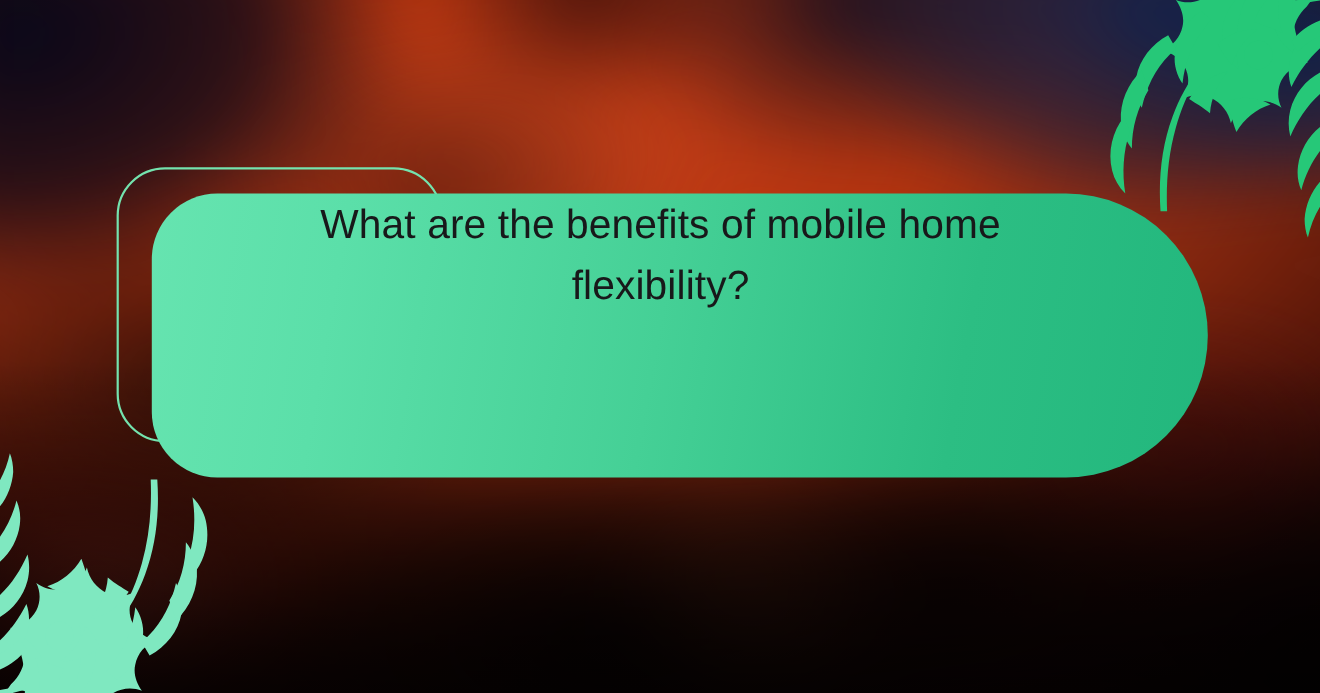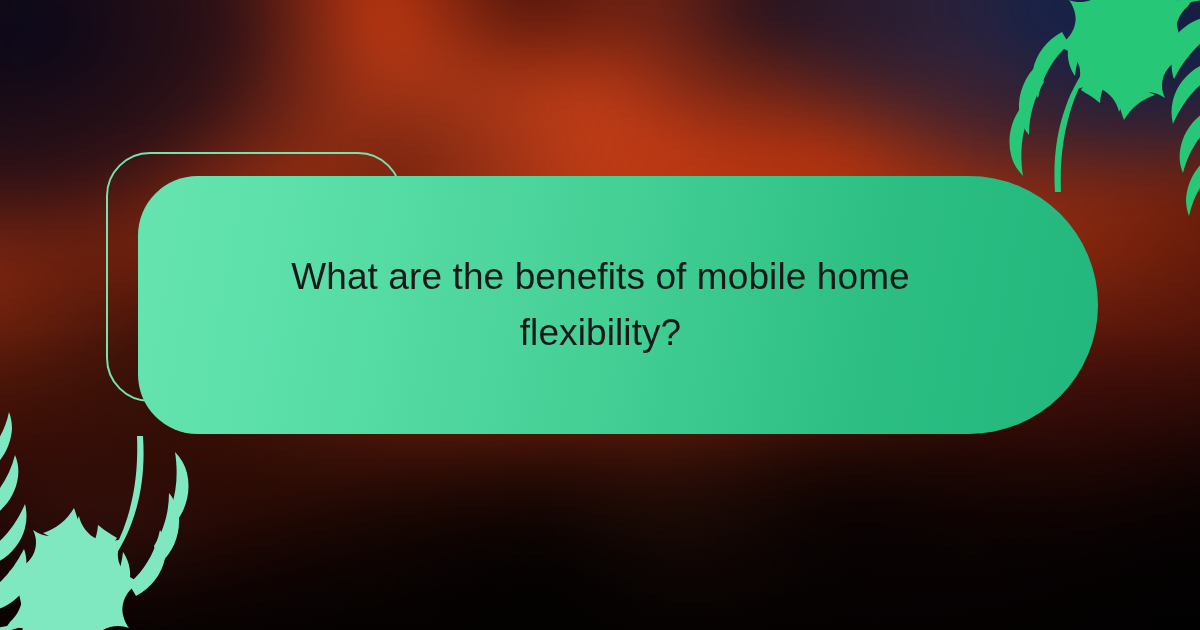--- a/index.html
+++ b/index.html
@@ -78,21 +78,20 @@
   
   .quote-card {
     position: absolute;
     left: 138px;
     top: 176px;
     width: 960px;
     height: 258px;
     border-radius: 60px 130px 130px 60px;
     background: linear-gradient(100deg, #66E4B0 0%, #5BDFA9 18%, #45D096 48%, #2CBE83 76%, #22B77D 100%);
     display: flex;
-    align-items: center;
     justify-content: center;
     box-sizing: border-box;
     padding: 0 130px 0 95px;
   }
   .quote-text {
     font-size: 37px;
     line-height: 1.52;
     font-weight: 400;
     color: #18181a;
     text-align: center;

